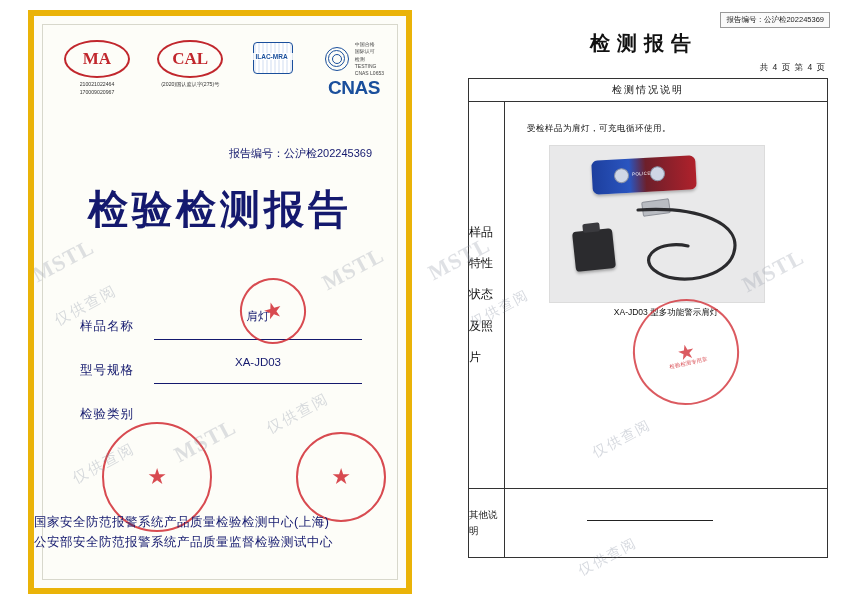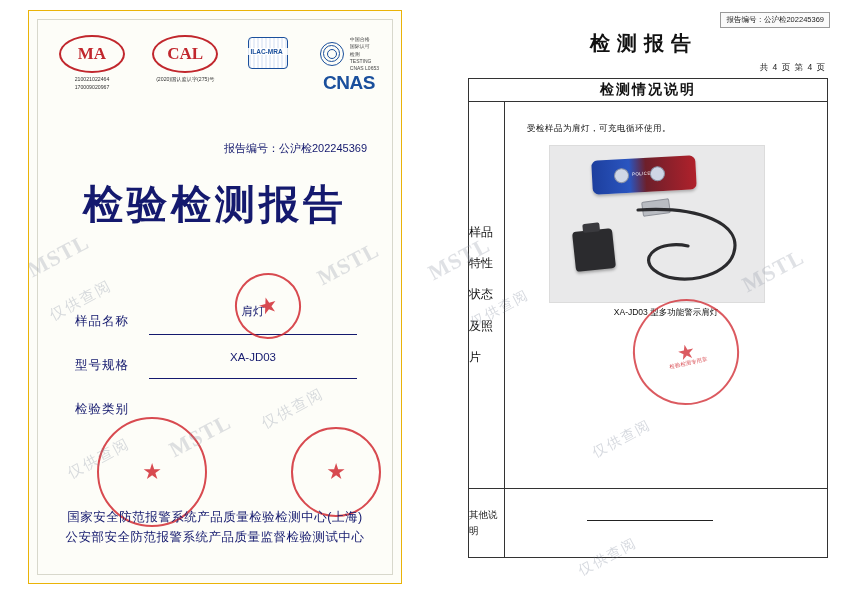--- a/index.html
+++ b/index.html
@@ -23,21 +23,21 @@
   }
 
   
   .cert {
     position: absolute;
     left: 28px;
     top: 10px;
     width: 372px;
     height: 572px;
     background: #fdfdf8;
-    border: 1px solid #eab308;
+    border: 6px solid #eab308;
     overflow: hidden;
   }
   .cert-inner {
     position: absolute;
     left: 8px;
     top: 8px;
     right: 8px;
     bottom: 8px;
     border: 1px solid #d8d8cc;
   }
@@ -185,21 +185,20 @@
     font-size: 11.5px;
     color: #14196e;
     text-align: center;
     padding-bottom: 15px;
   }
   .cert-footer {
     position: absolute;
     left: 0;
     right: 0;
     bottom: 36px;
-    text-align: center;
     font-size: 12.5px;
     line-height: 1.55;
     color: #14196e;
     letter-spacing: 0.5px;
   }
 
   
   .seal {
     position: absolute;
     border-radius: 50%;
@@ -305,24 +304,23 @@
     height: 480px;
     border: 1px solid #333;
     box-sizing: border-box;
   }
   .rep-head {
     height: 22px;
     border-bottom: 1px solid #333;
     display: flex;
     align-items: center;
     justify-content: center;
-    font-size: 14px;
+    font-size: 10px;
     letter-spacing: 2px;
     color: #111;
-    font-weight: bold;
   }
   .rep-body {
     position: absolute;
     left: 0;
     top: 22px;
     right: 0;
     bottom: 68px;
     display: flex;
   }
   .rep-sidecol {

